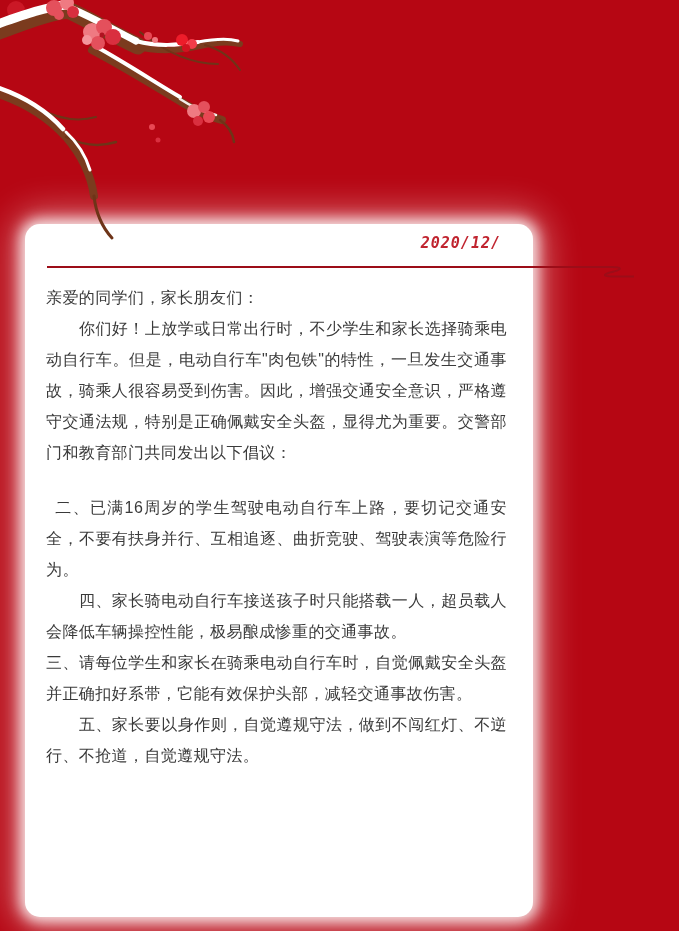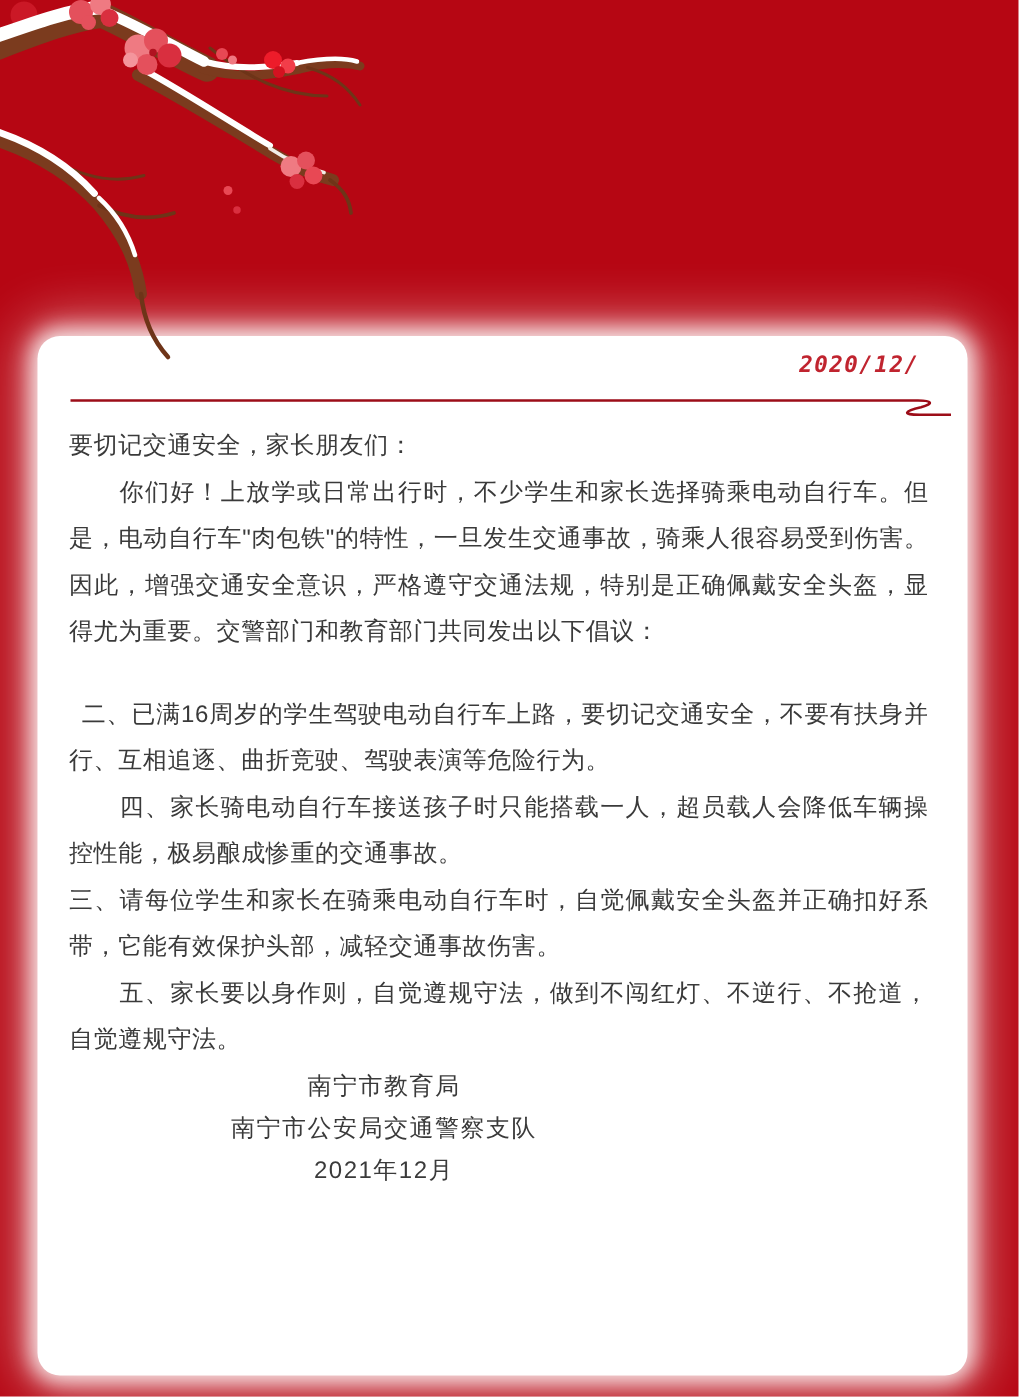--- a/index.html
+++ b/index.html
@@ -8,21 +8,21 @@
     background:#B60613;
     position:relative;
     overflow:hidden;
     font-family:"Liberation Sans","DejaVu Sans",sans-serif;
   }
   .branch-svg{
     position:absolute;left:0;top:0;width:262px;height:250px;
     pointer-events:none;z-index:3;
   }
   .card{
-    position:absolute;left:25px;top:224px;width:620px;height:693px;
+    position:absolute;left:25px;top:224px;width:508px;height:693px;
     background:#FFFFFF;border-radius:15px;z-index:2;
     box-shadow:0 0 14px 5px rgba(255,255,255,0.85),
                0 0 36px 12px rgba(255,235,235,0.45);
   }
   .letter-date{
     position:absolute;top:10px;right:32px;
     font-family:"DejaVu Sans Mono",monospace;
     font-style:italic;font-weight:bold;
     font-size:15px;letter-spacing:1px;
     color:#C0242F;
@@ -110,28 +110,23 @@
 
   <div class="card">
 
     <div class="letter-date">2020/12/</div>
 
     <svg class="rule-svg" viewBox="0 0 590 15" xmlns="http://www.w3.org/2000/svg">
       <path d="M1 3 L566 3 C 575 3 577 5 568 7.5 C 557 10 555 12.5 567 12.5 L 588 12.5" stroke="#9C0D18" stroke-width="1.8" fill="none"></path>
     </svg>
 
     <div class="letter-body">
-      <p>要切记交通安全，家长朋友们：</p>
+      <p>亲爱的同学们，家长朋友们：</p>
       <p class="gap">　　你们好！上放学或日常出行时，不少学生和家长选择骑乘电动自行车。但是，电动自行车"肉包铁"的特性，一旦发生交通事故，骑乘人很容易受到伤害。因此，增强交通安全意识，严格遵守交通法规，特别是正确佩戴安全头盔，显得尤为重要。交警部门和教育部门共同发出以下倡议：</p>
       <p> 二、已满16周岁的学生驾驶电动自行车上路，要切记交通安全，不要有扶身并行、互相追逐、曲折竞驶、驾驶表演等危险行为。</p>
       <p>　　四、家长骑电动自行车接送孩子时只能搭载一人，超员载人会降低车辆操控性能，极易酿成惨重的交通事故。</p>
       <p>三、请每位学生和家长在骑乘电动自行车时，自觉佩戴安全头盔并正确扣好系带，它能有效保护头部，减轻交通事故伤害。</p>
       <p>　　五、家长要以身作则，自觉遵规守法，做到不闯红灯、不逆行、不抢道，自觉遵规守法。</p>
 
-      <div class="signatures">
-        <p>南宁市教育局</p>
-        <p>南宁市公安局交通警察支队</p>
-        <p>2021年12月</p>
-      </div>
     </div>
 
   </div>
 </div>
 
 </body></html>

